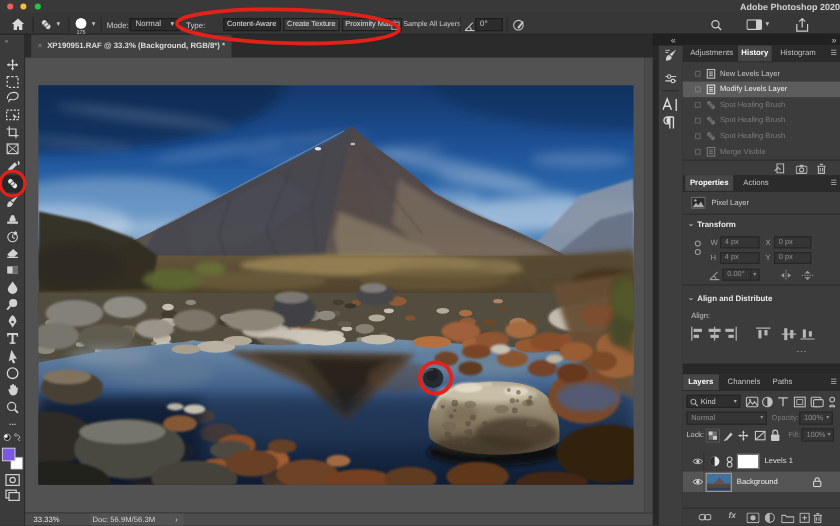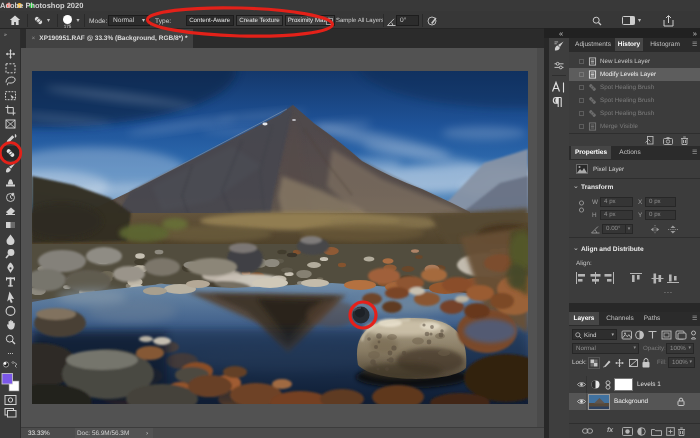--- a/index.html
+++ b/index.html
@@ -1,21 +1,21 @@
 <!DOCTYPE html>
 <html><head><meta charset="utf-8"><style>
 *{margin:0;padding:0;box-sizing:border-box;-webkit-font-smoothing:antialiased;text-rendering:geometricPrecision;}
 html,body{width:700px;height:438px;overflow:hidden;background:#323232;font-family:"Liberation Sans",sans-serif;}
 #app{position:relative;width:700px;height:438px;}
 .abs{position:absolute;}
 .t6{font-size:6.3px;color:#cfcfcf;}
 
 #titlebar{left:0;top:0;width:700px;height:11px;background:#393939;}
 .light{position:absolute;top:3px;width:5px;height:5px;border-radius:50%;}
-#title{position:absolute;top:1px;left:0;width:700px;text-align:left;font-size:7.5px;font-weight:bold;color:#d2d2d2;}
+#title{position:absolute;top:1px;left:0;width:700px;text-align:right;font-size:7.5px;font-weight:bold;color:#d2d2d2;}
 
 #opts{left:0;top:11px;width:700px;height:18px;background:#373737;border-bottom:1px solid #252525;}
 .obtn{position:absolute;top:4px;height:11px;background:#3d3d3d;border:1px solid #1d1d1d;color:#e3e3e3;font-size:6.6px;line-height:9px;text-align:center;}
 .ofield{position:absolute;background:#2c2c2c;border:1px solid #1d1d1d;color:#cfcfcf;font-size:6.6px;}
 .olabel{position:absolute;font-size:6.6px;color:#cfcfcf;}
 .caret{position:absolute;color:#c0c0c0;font-size:6px;}
 .odiv{position:absolute;top:3px;width:1px;height:13px;background:#2a2a2a;}
 
 #tabrow{left:21px;top:29px;width:523px;height:19px;background:#2b2b2b;}
 #doctab{position:absolute;left:4.5px;top:0;width:167px;height:19px;background:#424242;color:#dcdcdc;font-size:6.5px;font-weight:bold;line-height:19px;}

